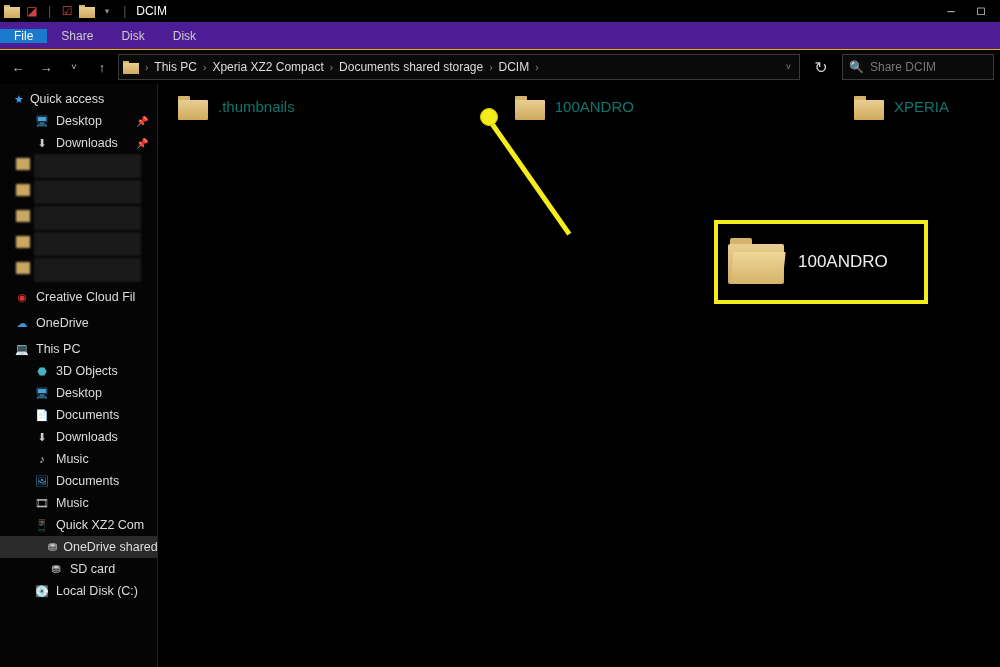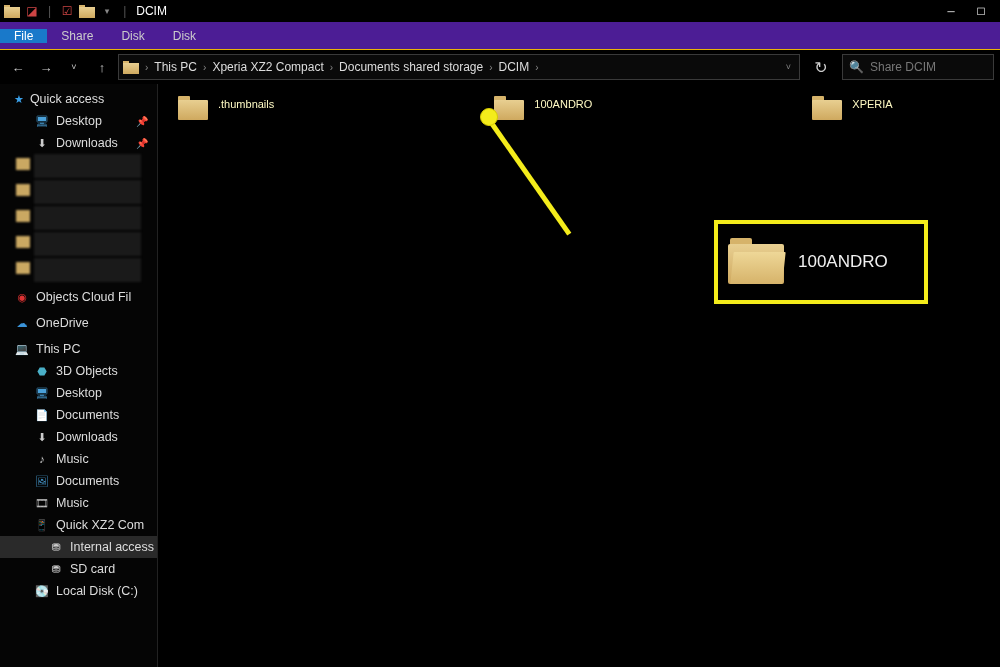--- a/index.html
+++ b/index.html
@@ -41,21 +41,21 @@
 .navpane .item.l2 { padding-left: 34px; }
 .navpane .item.l3 { padding-left: 48px; }
 .navpane .item .pin { color: #666; margin-left: auto; margin-right: 8px; font-size: 10px; }
 .navpane .item.sel { background: #2a2a2a; }
 .navpane .blurblock { height: 24px; background: #1a1a1a; margin-left: 34px; margin-right: 16px; margin-bottom: 2px; filter: blur(1px); position: relative; }
 .navpane .blurblock::before { content: ""; position: absolute; left: -18px; top: 4px; width: 14px; height: 12px; background: #caa862; }
 
 .content { flex: 1; background: #000; padding: 12px 20px; position: relative; }
 .folderrow { display: flex; gap: 220px; }
 .fitem { display: flex; align-items: flex-start; gap: 10px; }
-.fitem .fname { font-size: 11px; color: #fef9c3; padding-top: 2px; }
+.fitem .fname { font-size: 15px; color: #0f766e; padding-top: 2px; }
 
 
 .foldericon { width: 30px; height: 24px; position: relative; }
 .foldericon .tab { position: absolute; left: 0; top: 0; width: 12px; height: 5px; background: #d6b36a; border-radius: 1px 1px 0 0; }
 .foldericon .body { position: absolute; left: 0; top: 4px; width: 30px; height: 20px; background: linear-gradient(#e8cf91, #cfa95f); border-radius: 1px; }
 
 
 .callout { position: absolute; left: 556px; top: 136px; width: 214px; height: 84px; border: 4px solid #f4ec1b; background: #000; display: flex; align-items: center; padding: 10px; gap: 14px; }
 .callout .bigfolder { width: 56px; height: 48px; position: relative; }
 .callout .bigfolder .tab { position: absolute; left: 2px; top: 0; width: 22px; height: 8px; background: #d6b36a; border-radius: 2px 2px 0 0; }
@@ -159,21 +159,21 @@
       <span class="pin">📌</span>
     </div>
     <div class="blurblock"></div>
     <div class="blurblock"></div>
     <div class="blurblock"></div>
     <div class="blurblock"></div>
     <div class="blurblock"></div>
 
     <div class="item top">
       <span class="ico" style="color:#d33">◉</span>
-      <span>Objects Cloud Fil</span>
+      <span>Creative Cloud Fil</span>
     </div>
 
     <div class="item top">
       <span class="ico" style="color:#3a93d8">☁</span>
       <span>OneDrive</span>
     </div>
 
     <div class="item top">
       <span class="ico" style="color:#4aa0d8">💻</span>
       <span>This PC</span>
@@ -205,21 +205,21 @@
     <div class="item l2">
       <span class="ico" style="color:#ccc">🎞</span>
       <span>Music</span>
     </div>
     <div class="item l2">
       <span class="ico" style="color:#ccc">📱</span>
       <span>Quick XZ2 Com</span>
     </div>
     <div class="item l3 sel">
       <span class="ico" style="color:#ccc">⛃</span>
-      <span>Internal access</span>
+      <span>OneDrive shared</span>
     </div>
     <div class="item l3">
       <span class="ico" style="color:#ccc">⛃</span>
       <span>SD card</span>
     </div>
     <div class="item l2">
       <span class="ico" style="color:#ccc">💽</span>
       <span>Local Disk (C:)</span>
     </div>
   </div>

